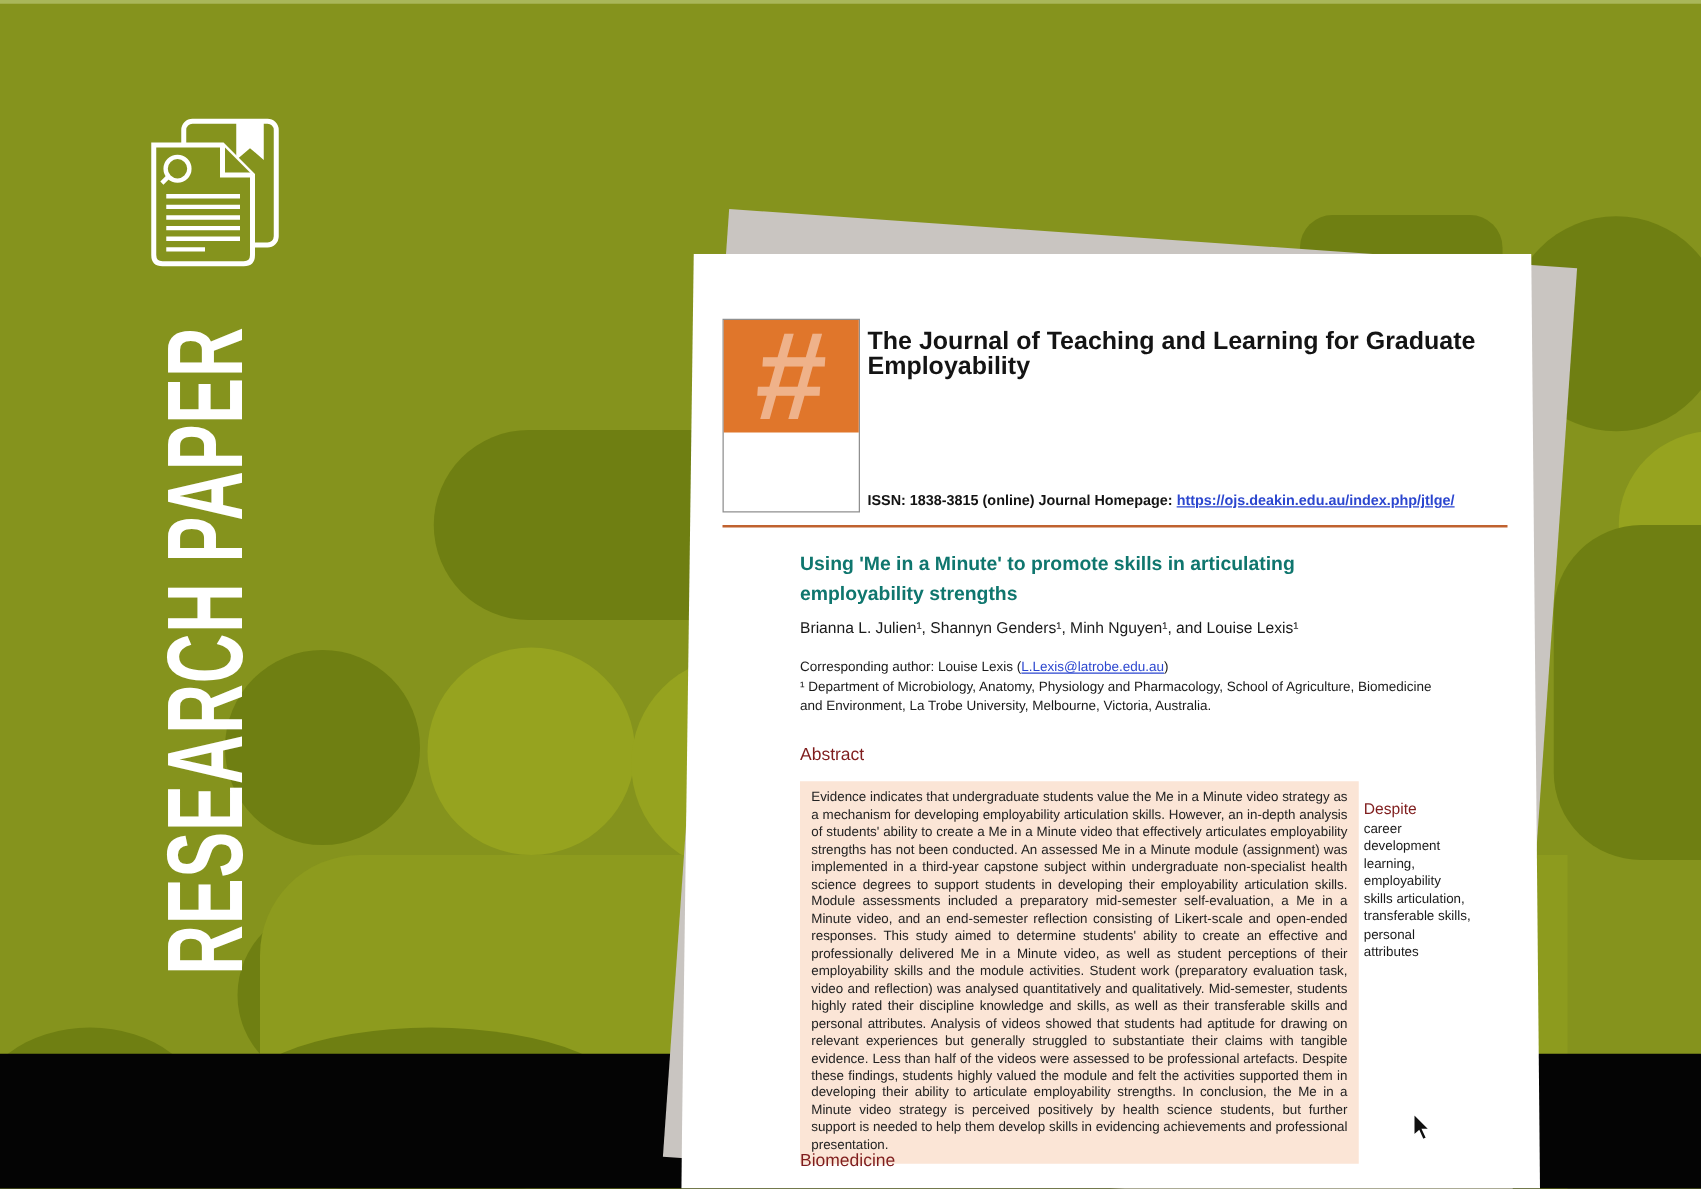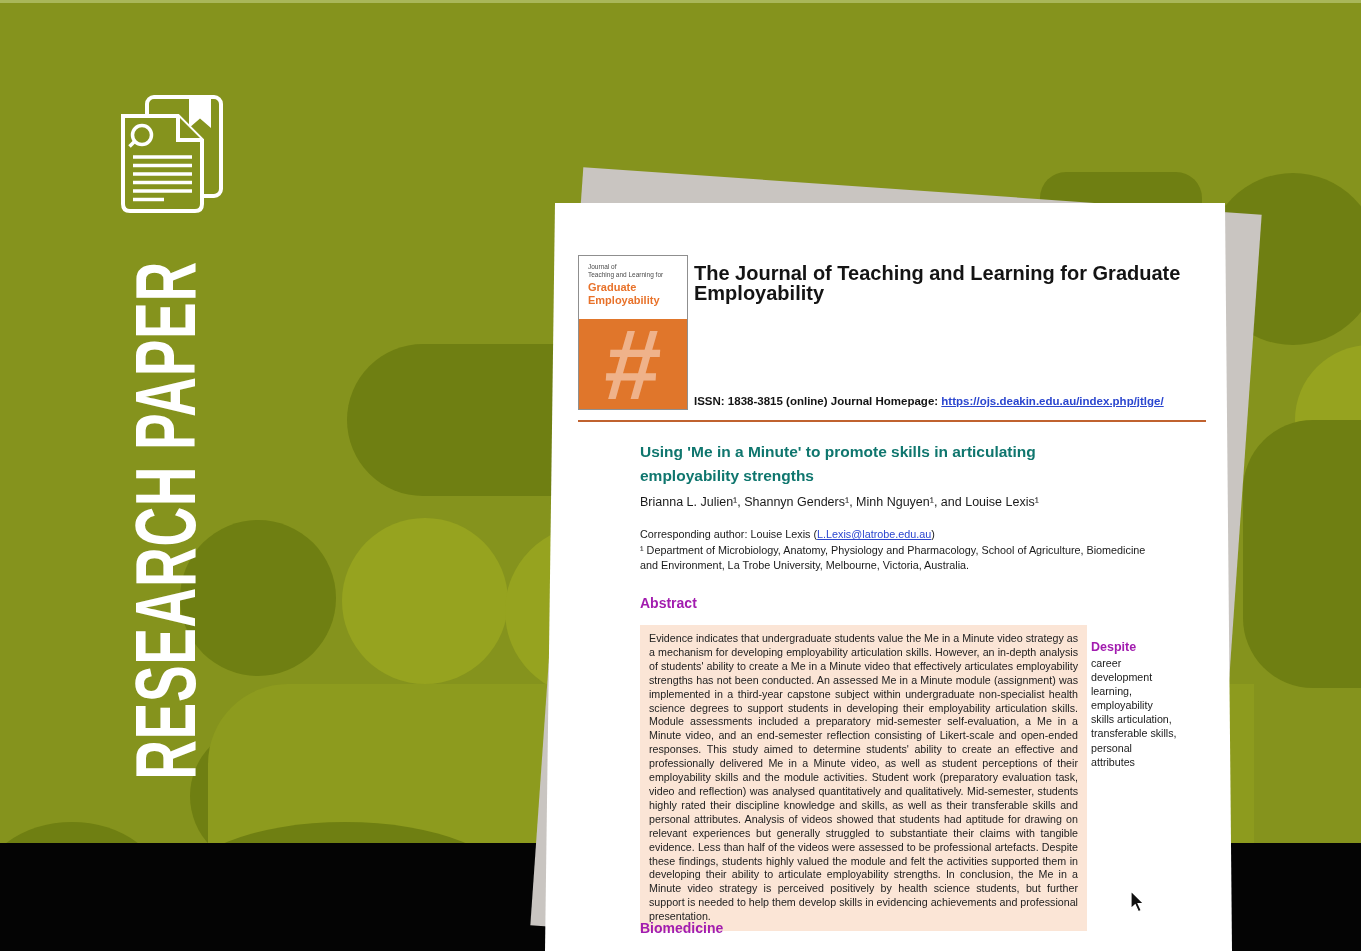--- a/index.html
+++ b/index.html
@@ -55,21 +55,21 @@
   .logo-bottom{height:90px;background:#e0762b;overflow:hidden;text-align:center;}
   .logo-hash{display:block;font-size:100px;line-height:86px;font-weight:bold;color:#efb28a;margin-top:2px;transform:skewX(-4deg);}
   .jname{left:154px;top:60px;width:530px;margin:0;font-size:20px;line-height:20px;font-weight:bold;color:#141414;}
   .issn{left:154px;top:192px;width:530px;font-size:11.5px;font-weight:bold;color:#141414;}
   .link{color:#2b46cf;text-decoration:underline;cursor:pointer;}
   .rule{left:38px;top:217px;width:628px;height:2px;background:#c0622f;}
   .atitle{left:100px;top:237px;width:470px;margin:0;font-size:15.5px;line-height:23.5px;font-weight:bold;color:#0f766e;}
   .authors{left:100px;top:292px;width:520px;font-size:12.5px;color:#1a1a1a;}
   .corr{left:100px;top:325px;width:520px;font-size:10.8px;color:#1a1a1a;}
   .affil{left:100px;top:340px;width:512px;font-size:10.8px;line-height:14.5px;color:#1a1a1a;}
-  .h-brown{margin:0;color:#a21caf;font-weight:bold;}
+  .h-brown{margin:0;color:#7f1d1d;font-weight:normal;}
   .abstract-h{left:100px;top:392px;font-size:14px;}
   .abstract-box{
     left:100px;top:422px;width:447px;box-sizing:border-box;background:#fbe5d6;
     padding:7px 9px;font-size:10.7px;line-height:13.9px;color:#222;text-align:justify;
   }
   .kw{left:551px;top:437px;width:90px;}
   .kw-h{font-size:12.5px;margin-bottom:2px;}
   .kw-list{font-size:10.7px;line-height:14.1px;color:#1a1a1a;width:86px;}
   .intro-h{left:100px;top:717px;font-size:14px;}
   .cursor{left:1129px;top:890px;}
@@ -115,26 +115,20 @@
 
   <div class="abs side-label">
     <span>RESEARCH PAPER</span>
   </div>
 
   <div class="abs page-shadow"></div>
 
   <div class="abs paper">
 
     <div class="abs logo">
-      <div class="logo-top">
-        <div class="logo-pub">Journal of
-Teaching and Learning for</div>
-        <div class="logo-title">Graduate
-Employability</div>
-      </div>
       <div class="logo-bottom">
         <span class="logo-hash">#</span>
       </div>
     </div>
 
     <h1 class="abs jname">The Journal of Teaching and Learning for Graduate Employability</h1>
 
     <div class="abs issn">
       <span>ISSN: 1838-3815 (online) Journal Homepage: </span><a class="link">https://ojs.deakin.edu.au/index.php/jtlge/</a>
     </div>

